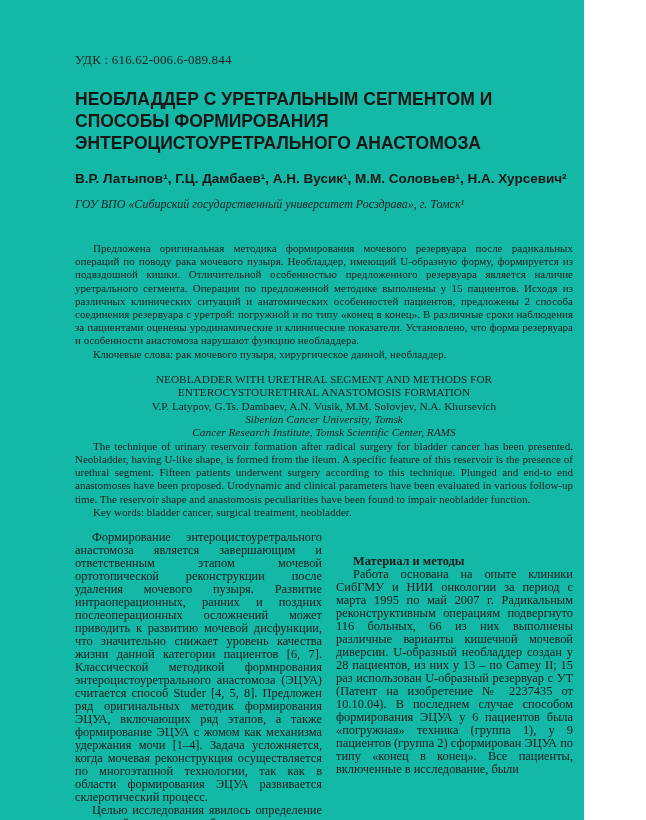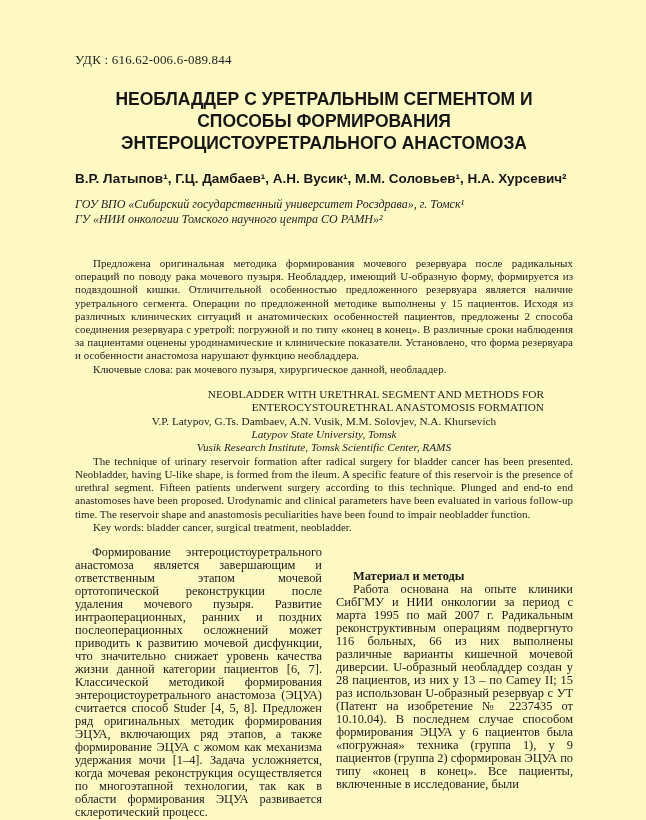--- a/index.html
+++ b/index.html
@@ -1,41 +1,41 @@
 <!DOCTYPE html>
 <html lang="ru"><head>
 <meta charset="utf-8">
 <style>
   html, body { margin:0; padding:0; background:#ffffff; }
   .page {
-    position:relative; width:646px; height:820px; background:#fef9c3;
+    position:relative; width:584px; height:820px; background:#14b8a6;
     overflow:hidden; color:#1e1e1e;
     font-family:"Liberation Serif", serif;
   }
   .content { position:absolute; left:75px; top:0; width:498px; }
 
   .udc { margin-top:52px; font-size:13px; letter-spacing:0.2px; }
 
   .title-ru {
-    margin:20px auto 0; max-width:520px; text-align:center;
+    margin:20px auto 0; max-width:520px; text-align:left;
     font-family:"Liberation Sans", sans-serif; font-weight:bold;
     font-size:17.5px; line-height:22px; color:#161616;
   }
   .authors-ru {
     margin-top:17px; text-align:left;
     font-family:"Liberation Sans", sans-serif; font-weight:bold;
     font-size:13.5px; color:#161616;
   }
   .affils-ru { margin-top:11px; text-align:left; font-style:italic; font-size:12px; line-height:15px; }
 
   .abstract { margin-top:30px; font-size:11px; line-height:13.2px; text-align:justify; }
   .abstract p { margin:0; text-indent:18px; }
 
   .en-block { margin-top:12px; text-align:center; font-size:11.3px; line-height:13.4px; }
-  .en-title { margin:0 auto; max-width:440px;text-align:right; }
+  .en-title { margin:0 auto; max-width:440px; }
   .en-authors { margin:0; }
   .en-affil { margin:0; font-style:italic; }
 
   .abstract-en { margin-top:0; }
 
   .columns { display:flex; gap:14px; margin-top:12px; }
   .col { font-size:12.4px; line-height:13px; text-align:justify; color:#1a1a1a; }
   .col-left  { width:247px; }
   .col-right { width:237px; }
   .col p { margin:0; text-indent:17px; }
@@ -54,33 +54,32 @@
   <div class="content">
 
     <div class="udc">УДК : 616.62-006.6-089.844</div>
 
     <h1 class="title-ru">НЕОБЛАДДЕР С УРЕТРАЛЬНЫМ СЕГМЕНТОМ И СПОСОБЫ ФОРМИРОВАНИЯ ЭНТЕРОЦИСТОУРЕТРАЛЬНОГО АНАСТОМОЗА</h1>
 
     <div class="authors-ru">В.Р. Латыпов¹, Г.Ц. Дамбаев¹, А.Н. Вусик¹, М.М. Соловьев¹, Н.А. Хурсевич²</div>
 
     <div class="affils-ru">
       <div>ГОУ ВПО «Сибирский государственный университет Росздрава», г. Томск¹</div>
-      <div>ГУ «НИИ онкологии Томского научного центра СО РАМН»²</div>
     </div>
 
     <div class="abstract">
       <p>Предложена оригинальная методика формирования мочевого резервуара после радикальных операций по поводу рака мочевого пузыря. Необладдер, имеющий U-образную форму, формируется из подвздошной кишки. Отличительной особенностью предложенного резервуара является наличие уретрального сегмента. Операции по предложенной методике выполнены у 15 пациентов. Исходя из различных клинических ситуаций и анатомических особенностей пациентов, предложены 2 способа соединения резервуара с уретрой: погружной и по типу «конец в конец». В различные сроки наблюдения за пациентами оценены уродинамические и клинические показатели. Установлено, что форма резервуара и особенности анастомоза нарушают функцию необладдера.</p>
       <p>Ключевые слова: рак мочевого пузыря, хирургическое данной, необладдер.</p>
     </div>
 
     <div class="en-block">
       <p class="en-title">NEOBLADDER WITH URETHRAL SEGMENT AND METHODS FOR ENTEROCYSTOURETHRAL ANASTOMOSIS FORMATION</p>
       <p class="en-authors">V.P. Latypov, G.Ts. Dambaev, A.N. Vusik, M.M. Solovjev, N.A. Khursevich</p>
-      <p class="en-affil">Latypov State University, Tomsk</p>
-      <p class="en-affil">Vusik Research Institute, Tomsk Scientific Center, RAMS</p>
+      <p class="en-affil">Siberian Cancer University, Tomsk</p>
+      <p class="en-affil">Cancer Research Institute, Tomsk Scientific Center, RAMS</p>
     </div>
 
     <div class="abstract abstract-en">
       <p>The technique of urinary reservoir formation after radical surgery for bladder cancer has been presented. Neobladder, having U-like shape, is formed from the ileum. A specific feature of this reservoir is the presence of urethral segment. Fifteen patients underwent surgery according to this technique. Plunged and end-to end anastomoses have been proposed. Urodynamic and clinical parameters have been evaluated in various follow-up time. The reservoir shape and anastomosis peculiarities have been found to impair neobladder function.</p>
       <p>Key words: bladder cancer, surgical treatment, neobladder.</p>
     </div>
 
     <div class="columns">
       <div class="col col-left">
         <p>Формирование энтероцистоуретрального анастомоза является завершающим и ответственным этапом мочевой ортотопической реконструкции после удаления мочевого пузыря. Развитие интраоперационных, ранних и поздних послеоперационных осложнений может приводить к развитию мочевой дисфункции, что значительно снижает уровень качества жизни данной категории пациентов [6, 7]. Классической методикой формирования энтероцистоуретрального анастомоза (ЭЦУА) считается способ Studer [4, 5, 8]. Предложен ряд оригинальных методик формирования ЭЦУА, включающих ряд этапов, а также формирование ЭЦУА с жомом как механизма удержания мочи [1–4]. Задача усложняется, когда мочевая реконструкция осуществляется по многоэтапной технологии, так как в области формирования ЭЦУА развивается склеротический процесс.</p>

